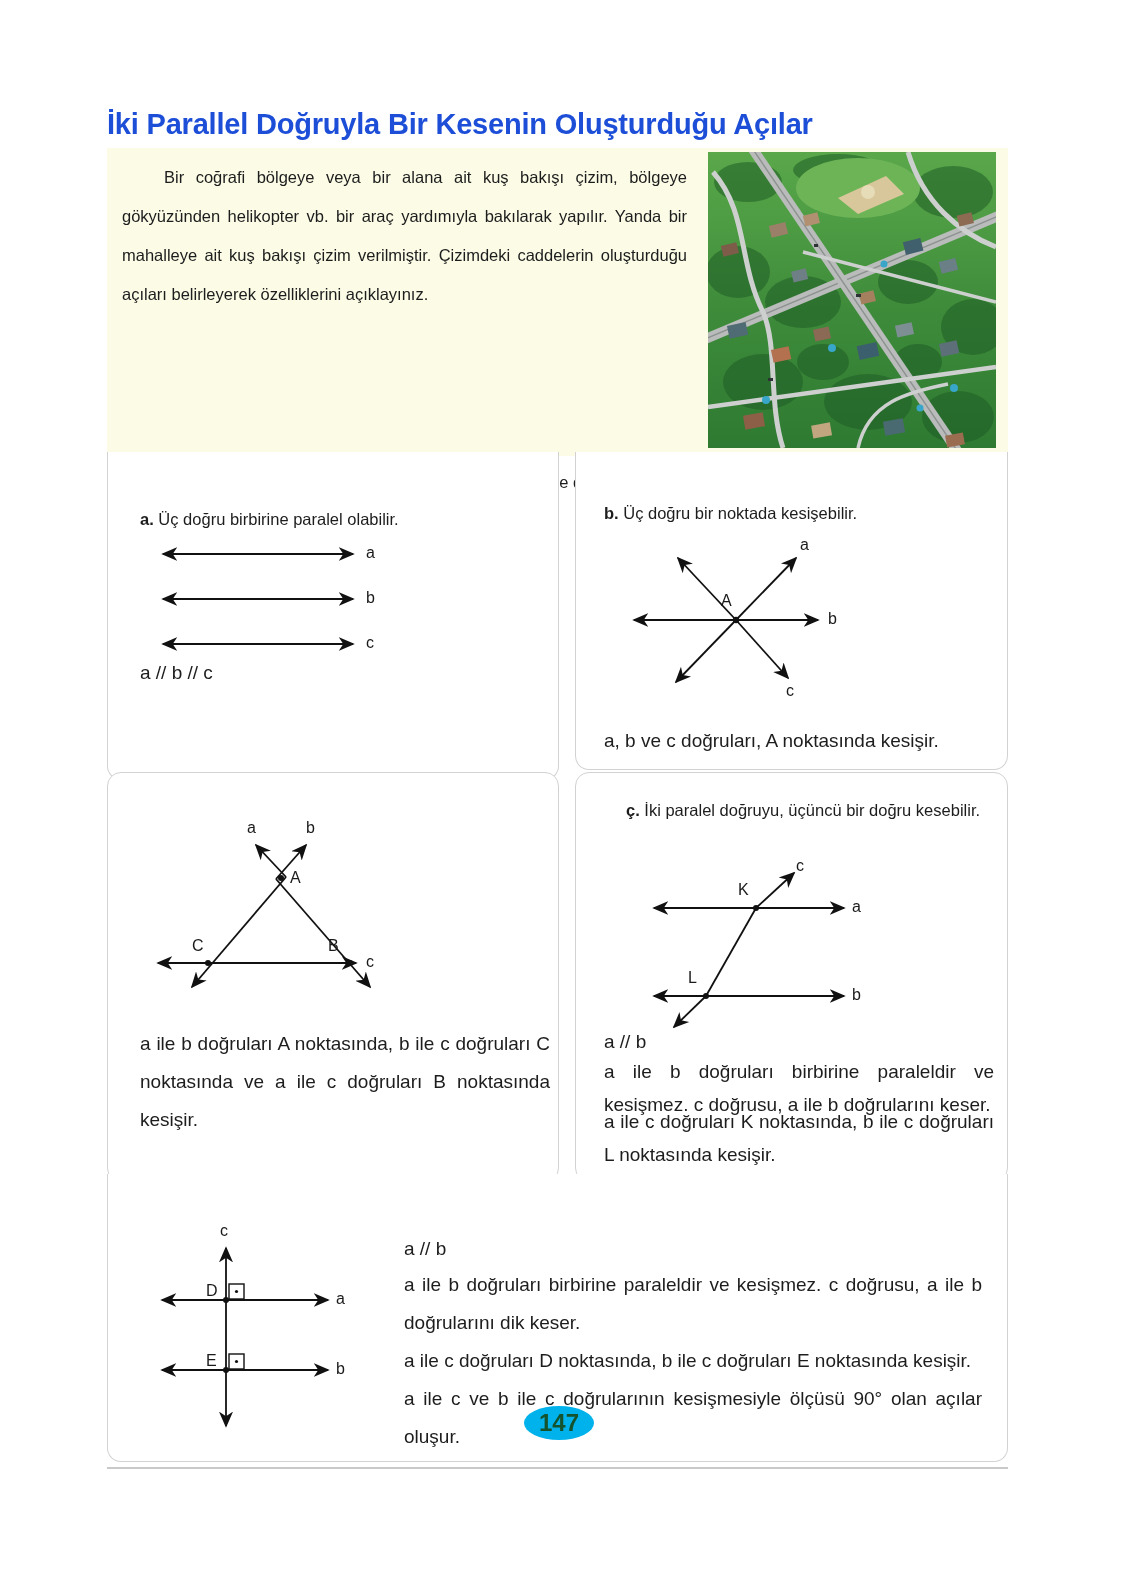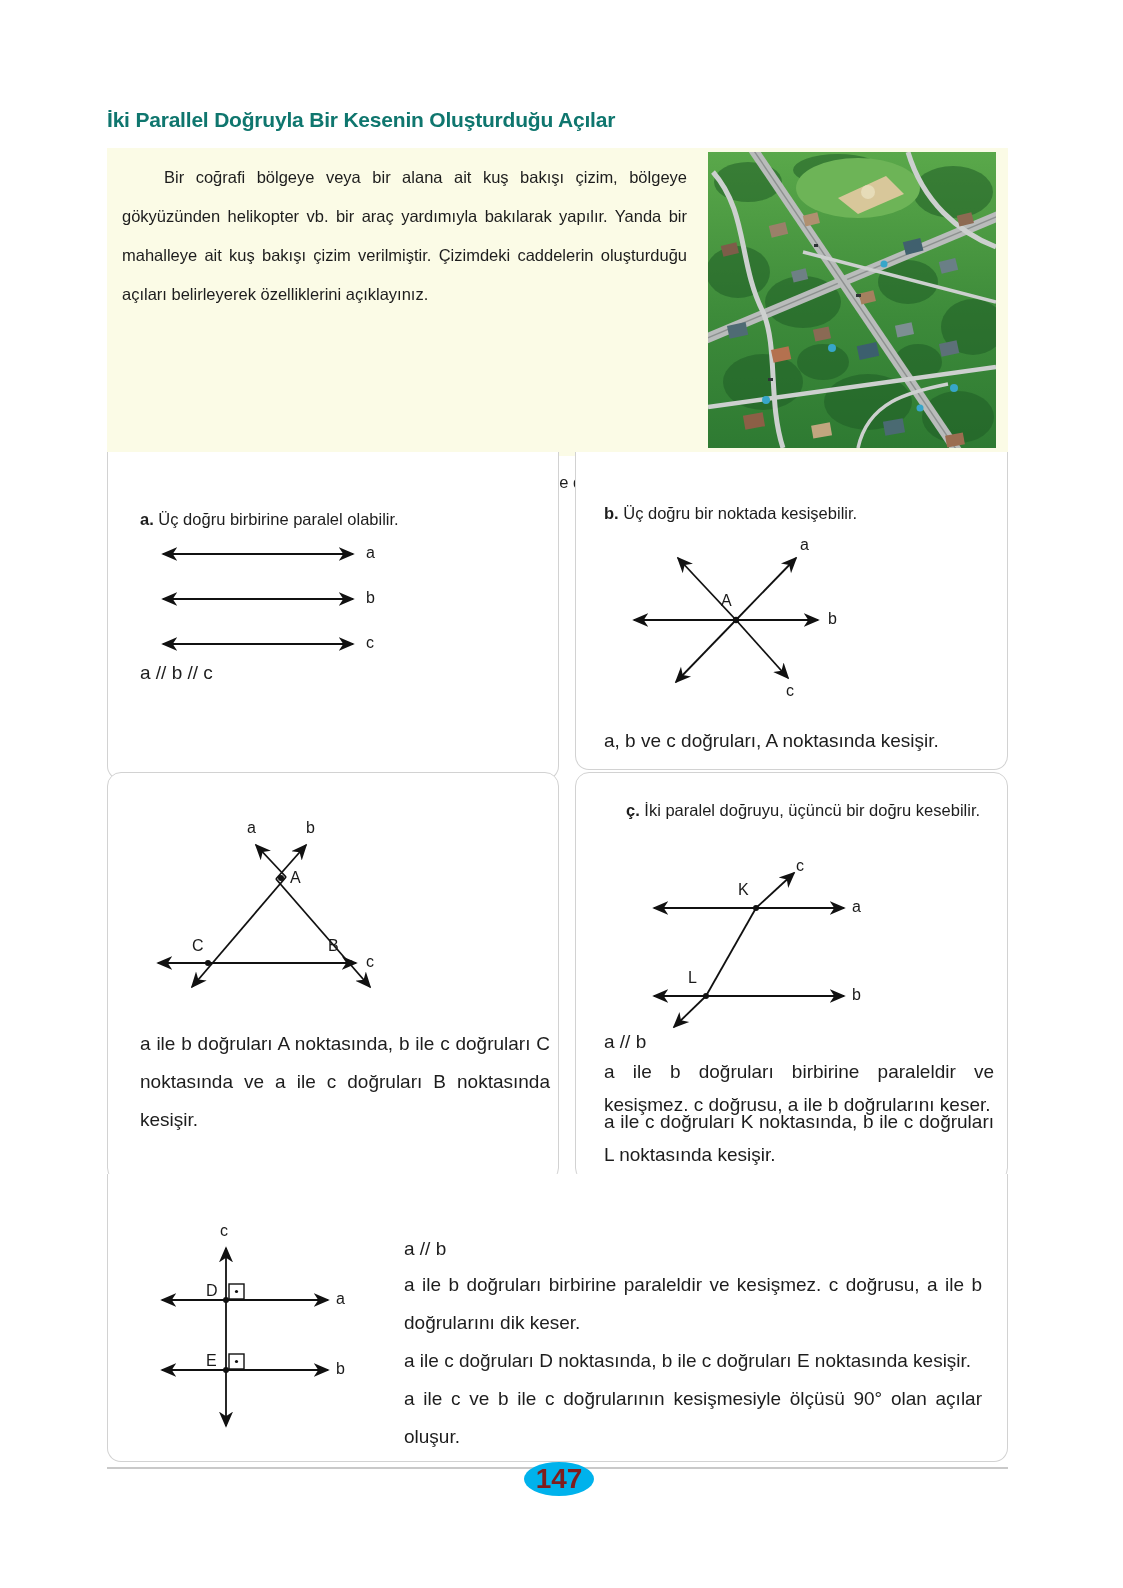--- a/index.html
+++ b/index.html
@@ -16,24 +16,24 @@
     height: 1588px;
     background: #ffffff;
     overflow: hidden;
   }
 
   
   .title {
     position: absolute;
     left: 107px;
     top: 108px;
-    font-size: 21px;
+    font-size: 29px;
     font-weight: bold;
     letter-spacing: -0.2px;
-    color: #0f766e;
+    color: #1d4ed8;
   }
 
   
   .intro-box {
     position: absolute;
     left: 107px;
     top: 148px;
     width: 901px;
     height: 308px;
     background: #fbfbe6;
@@ -106,26 +106,26 @@
 
   
   .footer-rule {
     position: absolute;
     left: 107px; top: 1467px;
     width: 901px; height: 2px;
     background: #c9c9c9;
   }
   .page-badge {
     position: absolute;
-    left: 524px; top: 1462px;
+    left: 524px; top: 1406px;
     width: 70px; height: 34px;
     border-radius: 50%;
     background: #00b2ec;
-    color: #7f1d1d;
-    font-size: 28px;
+    color: #14532d;
+    font-size: 24px;
     font-weight: bold;
     display: flex;
     align-items: center;
     justify-content: center;
   }
 </style>
 </head>
 <body>
 
 <div class="page">

